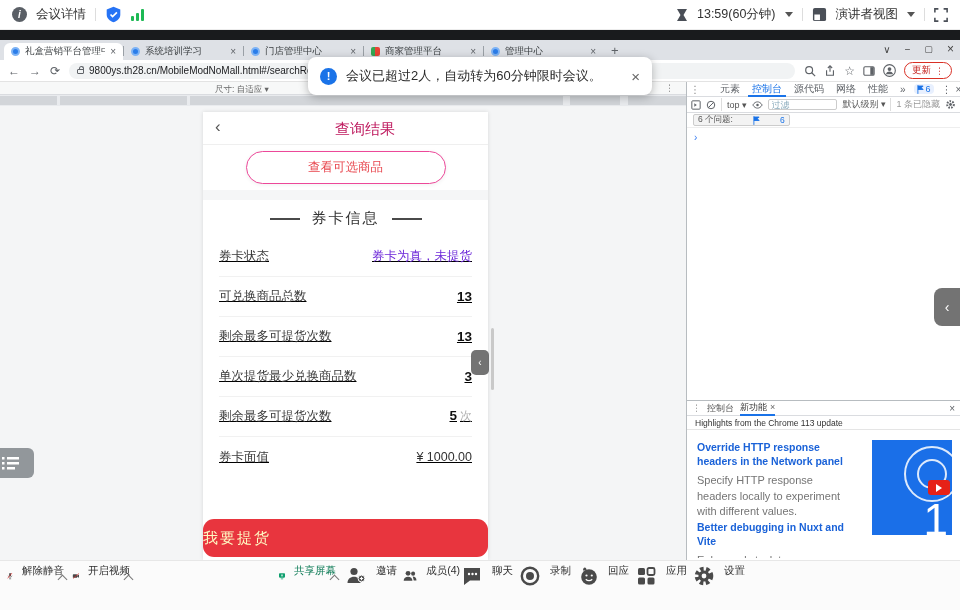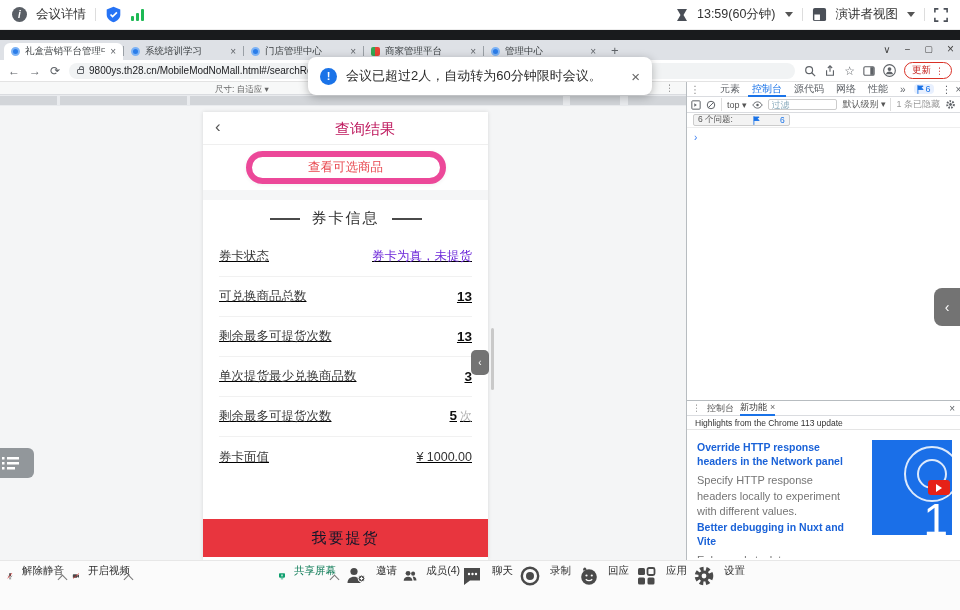--- a/index.html
+++ b/index.html
@@ -48,35 +48,35 @@
   #pagearea { left:0; top:95px; width:686px; height:465px; background:#f4f5f6; }
   #stripeband { left:0; top:95px; width:686px; height:11px; background:#e9ebee; }
   #stripeband i { position:absolute; top:1px; height:9px; background:#d2d5d9; display:block; }
 
   
   #phone { left:203px; top:112px; width:285px; height:448px; background:#fff; box-shadow:0 0 4px rgba(0,0,0,0.12); }
   .m-header { height:33px; position:relative; border-bottom:1px solid #efefef; background:#fff; }
   .m-back { position:absolute; left:12px; top:5px; font-size:17px; color:#555; }
   .m-title { text-align:center; line-height:33px; font-size:15px; color:#be185d;padding-left:39px; }
   .m-btnwrap { height:45px; display:flex; align-items:center; justify-content:center; }
-  .m-pill { width:200px; height:33px; border:6px solid #ec4899; border-radius:17px; background:#fff; box-shadow:0 1px 4px rgba(0,0,0,0.06); color:#e8474f; font-size:12.5px; display:flex; align-items:center; justify-content:center; }
+  .m-pill { width:200px; height:33px; border:1px solid #ec4899; border-radius:17px; background:#fff; box-shadow:0 1px 4px rgba(0,0,0,0.06); color:#e8474f; font-size:12.5px; display:flex; align-items:center; justify-content:center; }
   .m-gap { height:10px; background:#f5f6f7; }
   .m-section { height:37px; display:flex; align-items:center; justify-content:center; gap:12px; }
   .m-section .dash { width:30px; height:2px; background:#4a4a4a; }
   .m-section .stext { font-size:15px; color:#333; letter-spacing:2px; }
   .m-rows { padding:0 16px;text-decoration:underline; }
   .m-row { height:40px; display:flex; align-items:center; justify-content:space-between; border-bottom:1px solid #f1f1f1; }
   .m-row:last-child { border-bottom:none; }
   .m-row .rlabel { font-size:12.5px; color:#3a3a3a; }
   .m-row .rvalue { font-size:12.5px; color:#333; }
   .rvalue.green { color:#6d28d9; }
   .rvalue.muted { color:#a6a6a6; }
   .rvalue.bold { font-size:13.5px; font-weight:bold; color:#111; }
   .rvalue .suffix { font-weight:normal; color:#b0b0b0; font-size:12px; margin-left:3px; }
-  .m-submit { position:absolute; left:0; bottom:3px; width:285px; height:38px; background:#e8353e; color:#0f172a; font-size:15px; text-align:center; line-height:38px; letter-spacing:2px; }
+  .m-submit { position:absolute; left:0; bottom:3px; width:285px; height:38px; background:#e8353e; color:#fef9c3; font-size:15px; text-align:left; line-height:38px; letter-spacing:2px;border-radius:11px; }
 
   
   .pull-handle { background:rgba(75,75,75,0.78); color:#fff; display:flex; align-items:center; justify-content:center; }
   #phone-handle { left:471px; top:350px; width:18px; height:25px; border-radius:5px; font-size:10px; z-index:8; }
   #edge-handle { left:934px; top:288px; width:26px; height:38px; border-radius:8px 0 0 8px; font-size:14px; z-index:45; }
   #phone-scrollbar { left:491px; top:328px; width:3px; height:62px; background:#c9c9c9; border-radius:2px; }
   #float-list-btn { left:-12px; top:448px; width:46px; height:30px; background:rgba(140,145,150,0.95); border-radius:6px; z-index:45; display:flex; align-items:center; justify-content:center; }
 
   
   #devtools { left:686px; top:82px; width:274px; height:478px; background:#fff; border-left:1px solid #b7bcc0; font-size:10px; color:#444; }

